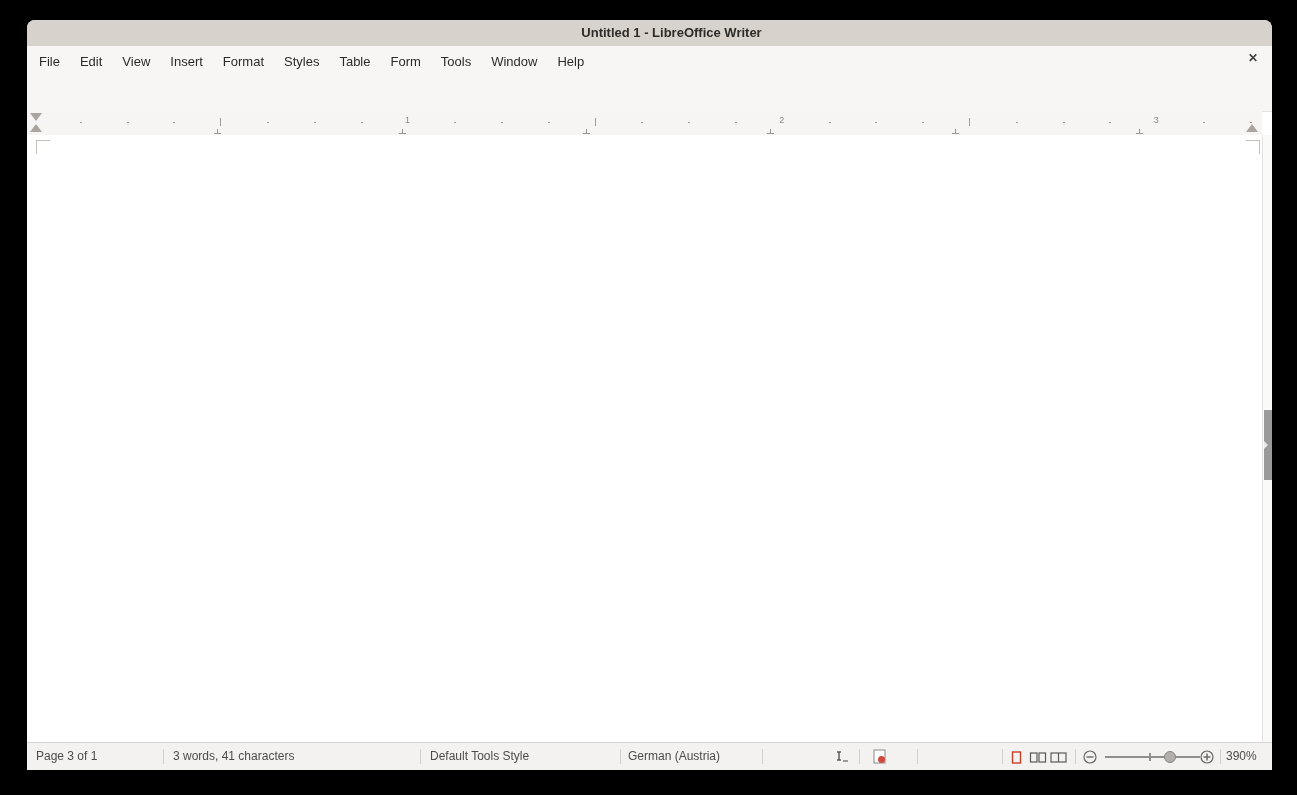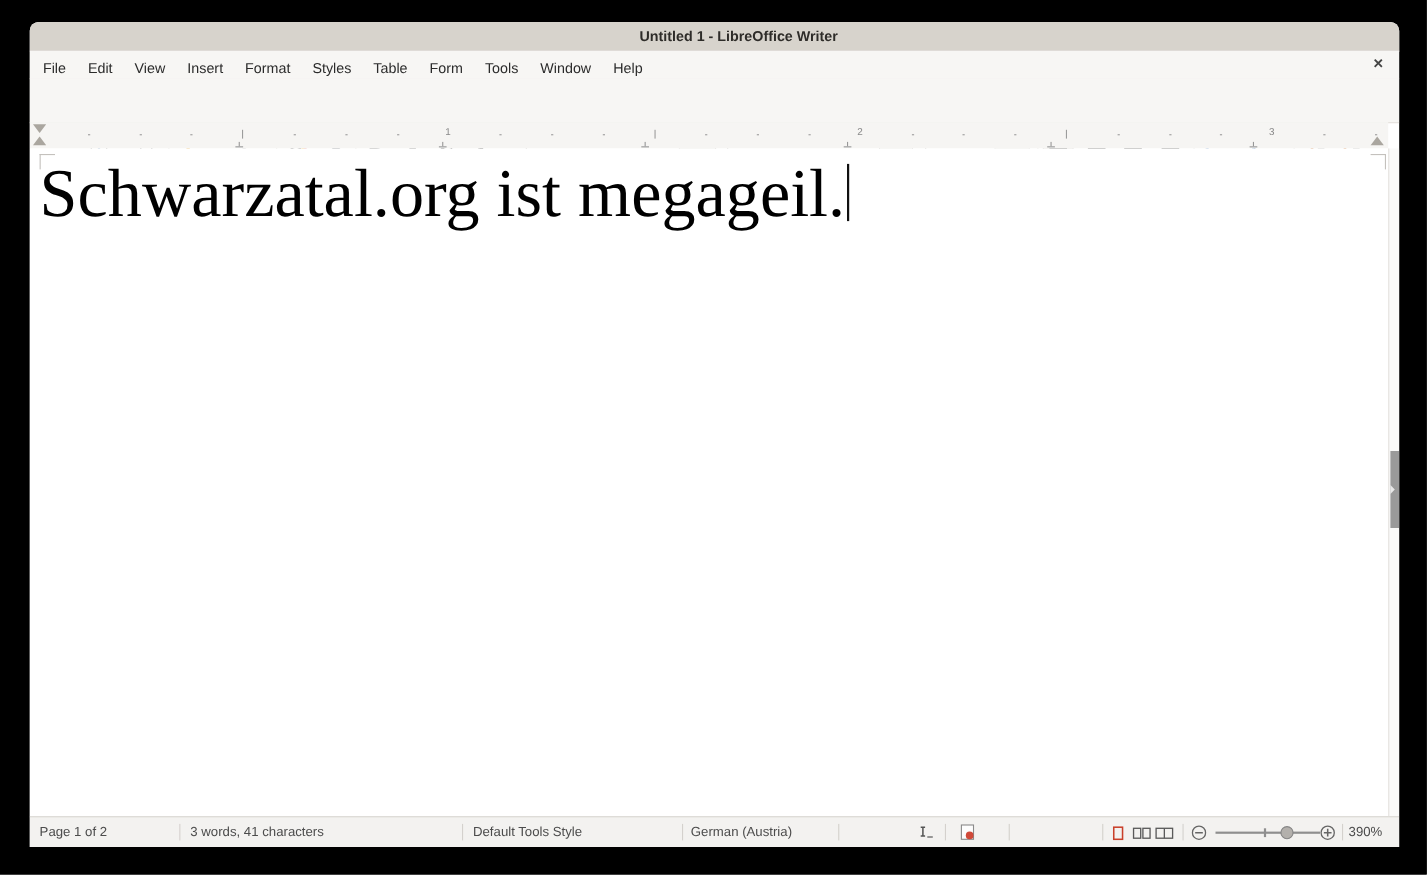--- a/index.html
+++ b/index.html
@@ -307,31 +307,30 @@
         </div>
       </div>
     <div class="ind-tri-down"></div>
     <div class="ind-tri-up"></div>
     <div class="ind-right"></div>
   </div>
 
   <div class="docarea">
     <div class="corner-tl"></div>
     <div class="corner-tr"></div>
-    <div class="doc-text"><span>Schwarzatal.org ist megageil.</span><span class="caret"></span></div>
   </div>
 
   <div class="vscroll">
     <div class="vthumb">
       <div class="vthumb-notch"></div>
     </div>
   </div>
 
   <div class="statusbar">
-    <span class="sitem" style="left:9px">Page 1 of 2</span>
+    <span class="sitem" style="left:9px">Page 3 of 1</span>
     <span class="ssep" style="left:136px"></span>
     <span class="sitem" style="left:146px">3 words, 41 characters</span>
     <span class="ssep" style="left:393px"></span>
     <span class="sitem" style="left:403px">Default Tools Style</span>
     <span class="ssep" style="left:593px"></span>
     <span class="sitem" style="left:601px">German (Austria)</span>
     <span class="ssep" style="left:735px"></span>
     <span class="sicon" style="left:806px;top:7px">
       <svg width="20" height="14">
         <line x1="4" y1="2" x2="8" y2="2" stroke="#555" stroke-width="1.4"></line>

